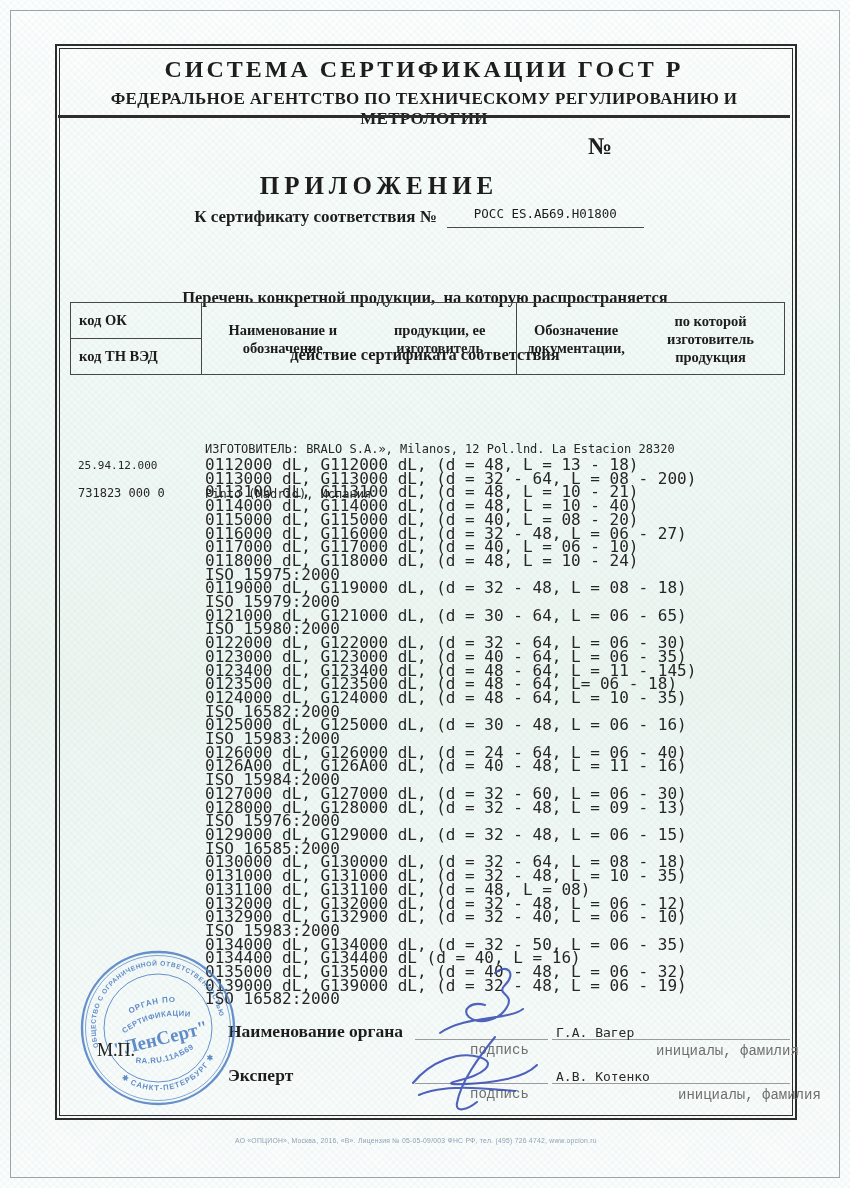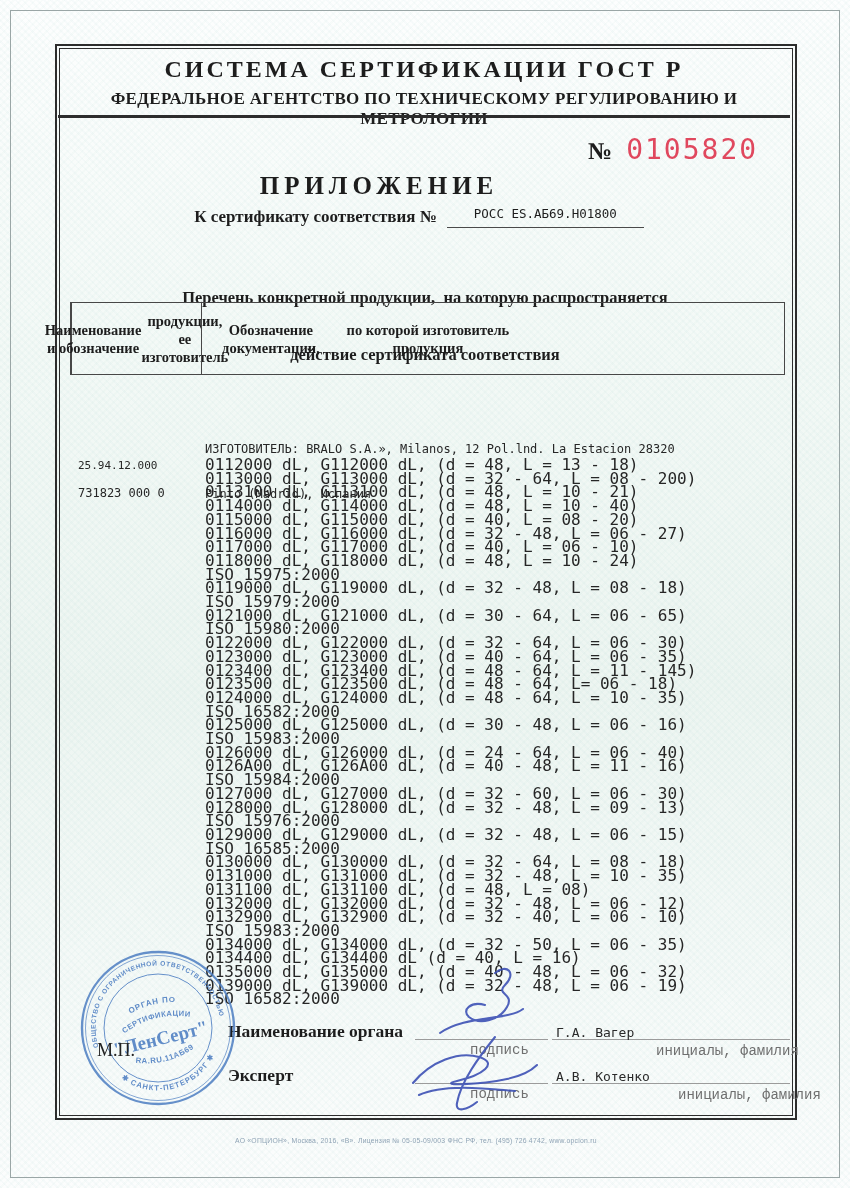--- a/index.html
+++ b/index.html
@@ -69,36 +69,39 @@
 <div class="abs frame"></div>
 
 <div class="abs hdr">
   <div class="hdr-sys">СИСТЕМА СЕРТИФИКАЦИИ ГОСТ Р</div>
   <div class="hdr-agency">ФЕДЕРАЛЬНОЕ АГЕНТСТВО ПО ТЕХНИЧЕСКОМУ РЕГУЛИРОВАНИЮ И МЕТРОЛОГИИ</div>
 </div>
 <div class="abs hdr-rule"></div>
 
 <div class="abs numrow">
   <span class="num-sign">№</span>
-  <span class="num-val" id="cert-number" style="color: rgb(224, 72, 94);">0105820</span>
 </div>
 
 <div class="abs doc-title">ПРИЛОЖЕНИЕ</div>
 
 <div class="abs certrow">
   <span class="cert-label">К сертификату соответствия №</span>
   <span class="cert-val">РОСС ES.АБ69.Н01800</span>
 </div>
 
 <div class="abs subtitle">
   <div>Перечень конкретной продукции,  на которую распространяется</div>
   <div>действие сертификата соответствия</div>
 </div>
 
 <div class="abs ptable">
+  <div class="c1">
+    <div>код ОК</div>
+    <div>код ТН ВЭД</div>
+  </div>
   <div class="cc">
     <div>Наименование и обозначение</div>
     <div>продукции, ее изготовитель</div>
   </div>
   <div class="cc">
     <div>Обозначение документации,</div>
     <div>по которой изготовитель продукция</div>
   </div>
 </div>
 

